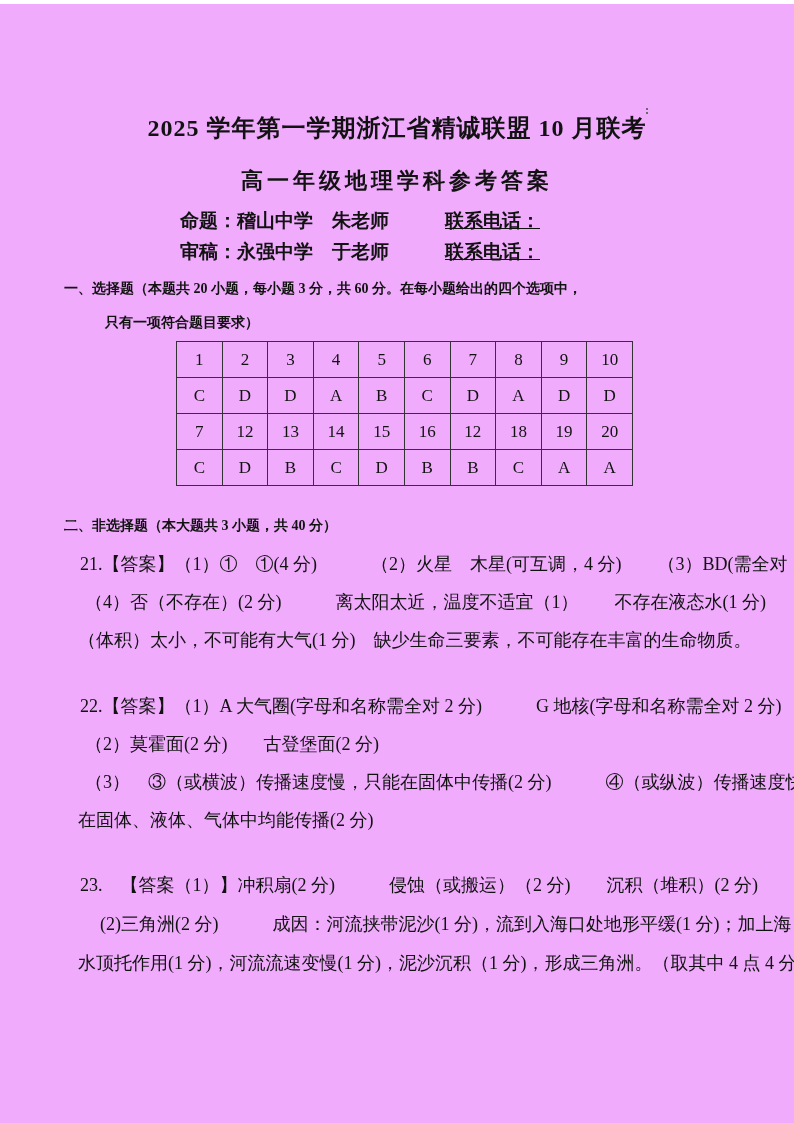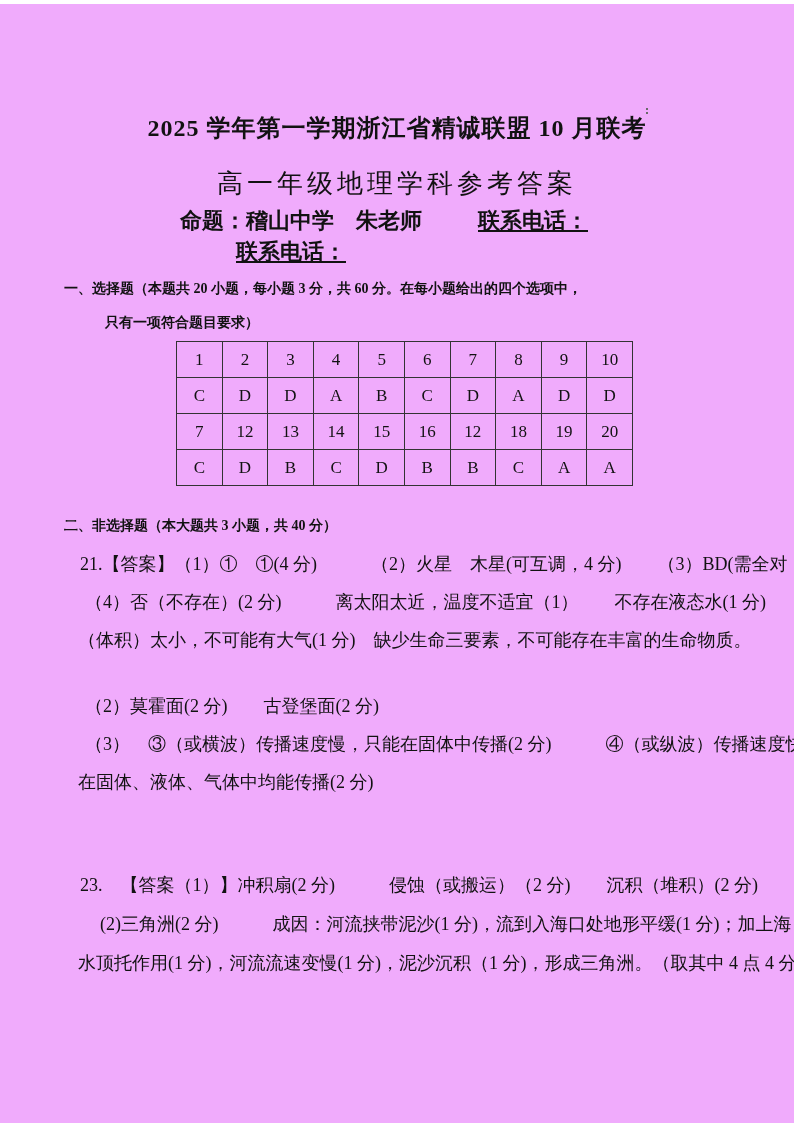--- a/index.html
+++ b/index.html
@@ -12,31 +12,31 @@
     font-family:"Liberation Serif","DejaVu Serif",serif;
     overflow:hidden;
   }
   .doc-title {
     position:absolute; top:108px; left:0; width:100%;
     text-align:center; font-size:24px; font-weight:bold;
     letter-spacing:1px; white-space:nowrap;
   }
   .doc-subtitle {
     position:absolute; top:162px; left:0; width:100%;
-    text-align:center; font-size:26px; font-weight:normal;
+    text-align:center; font-size:22px; font-weight:bold;
     letter-spacing:4px; white-space:nowrap;
   }
   .artifact {
     position:absolute; left:646px; top:104px;
     width:2px; height:2px; background:#6a6a6a;
     box-shadow:0 4px 0 #6a6a6a;
   }
   .meta {
     position:absolute; top:201px; left:180px;
-    font-size:22px; font-weight:bold; line-height:31px;
+    font-size:19px; font-weight:bold; line-height:31px;
   }
   .meta-line { display:flex; white-space:pre; }
   .meta-line .phone { margin-left:56px;text-decoration:underline; }
   .sec-heading {
     position:absolute; left:64px; right:40px;
     font-size:14px; font-weight:bold; line-height:34px;
     white-space:nowrap;
     font-family:Liberation Serif, serif;
   }
   #sec1 { top:268px; }
@@ -76,20 +76,21 @@
   <div class="doc-title">2025 学年第一学期浙江省精诚联盟 10 月联考</div>
   <div class="artifact"></div>
   <div class="doc-subtitle">高一年级地理学科参考答案</div>
 
   <div class="meta">
     <div class="meta-line">
       <span>命题：稽山中学　朱老师</span>
       <span class="phone">联系电话：</span>
     </div>
     <div class="meta-line">
+      <span>审稿：永强中学　于老师</span>
       <span class="phone">联系电话：</span>
     </div>
   </div>
 
   <div class="sec-heading" id="sec1">
     <div class="ans-line">一、选择题（本题共 20 小题，每小题 3 分，共 60 分。在每小题给出的四个选项中，</div>
     <div class="ans-line indent2">只有一项符合题目要求）</div>
   </div>
 
   <table class="answers">
@@ -147,20 +148,21 @@
 
   <div class="sec-heading" id="sec2">二、非选择题（本大题共 3 小题，共 40 分）</div>
 
   <div class="answer-block" id="q21">
     <div class="ans-line pl16">21.【答案】（1）①　①(4 分)　　　（2）火星　木星(可互调，4 分)　　（3）BD(需全对，3 分)</div>
     <div class="ans-line pl21">（4）否（不存在）(2 分)　　　离太阳太近，温度不适宜（1）　　不存在液态水(1 分)　　　质量</div>
     <div class="ans-line pl14">（体积）太小，不可能有大气(1 分)　缺少生命三要素，不可能存在丰富的生命物质。</div>
   </div>
 
   <div class="answer-block" id="q22">
+    <div class="ans-line pl16">22.【答案】（1）A 大气圈(字母和名称需全对 2 分)　　　G 地核(字母和名称需全对 2 分)</div>
     <div class="ans-line pl21">（2）莫霍面(2 分)　　古登堡面(2 分)</div>
     <div class="ans-line pl21">（3）　③（或横波）传播速度慢，只能在固体中传播(2 分)　　　④（或纵波）传播速度快，</div>
     <div class="ans-line pl14">在固体、液体、气体中均能传播(2 分)</div>
   </div>
 
   <div class="answer-block" id="q23">
     <div class="ans-line pl16">23.　【答案（1）】冲积扇(2 分)　　　侵蚀（或搬运）（2 分)　　沉积（堆积）(2 分)</div>
     <div class="ans-line pl36">(2)三角洲(2 分)　　　成因：河流挟带泥沙(1 分)，流到入海口处地形平缓(1 分)；加上海</div>
     <div class="ans-line pl14">水顶托作用(1 分)，河流流速变慢(1 分)，泥沙沉积（1 分)，形成三角洲。（取其中 4 点 4 分）</div>
   </div>

